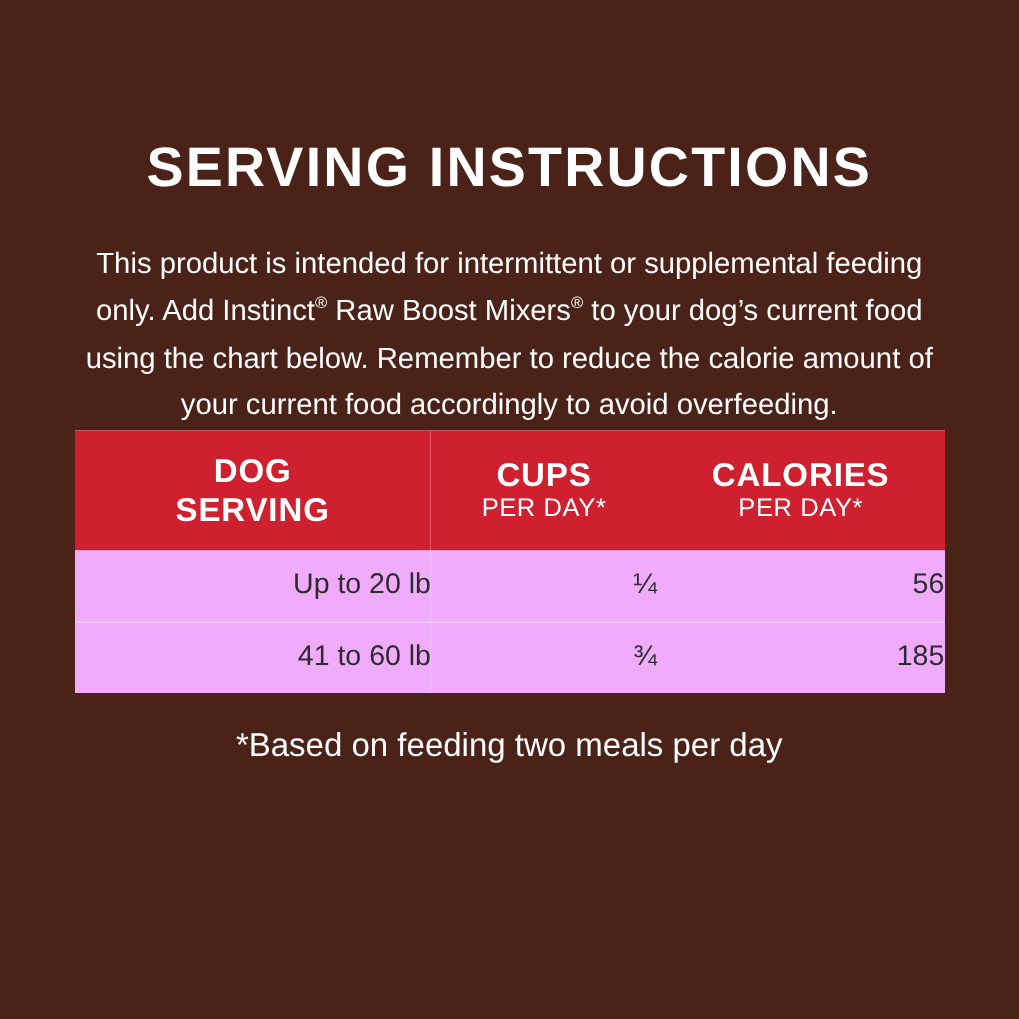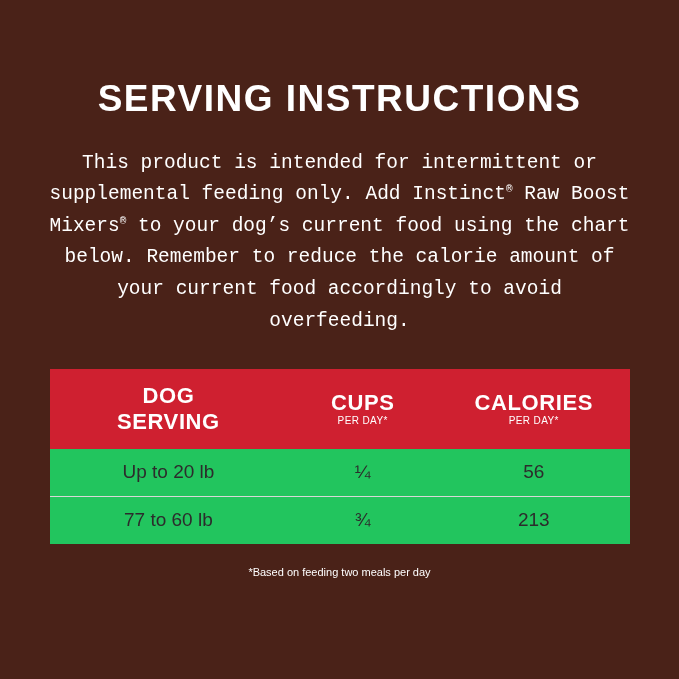--- a/index.html
+++ b/index.html
@@ -14,49 +14,47 @@
     overflow: hidden;
   }
   .page {
     position: relative;
     width: 679px;
     height: 679px;
     box-sizing: border-box;
     display: flex;
     flex-direction: column;
     align-items: center;
-    padding: 5px;
+    padding: 18px;
   }
   .title {
     color: #ffffff;
     font-size: 37px;
     font-weight: bold;
     letter-spacing: 1.5px;
     text-align: center;
     margin-top: 74px;
     line-height: 1.1;
   }
   .intro {
     color: #ffffff;
     font-size: 19.5px;
     line-height: 1.62;
     text-align: center;
     width: 592px;
     margin-top: 28px;
     font-weight: 400;
-    font-family: Liberation Mono, monospace;
   }
   .intro sup {
     font-size: 11px;
     vertical-align: super;
     line-height: 0;
   }
   .table-wrap {
     width: 580px;
-    margin-top: 32px;
     background: #ffffff;
     border: 0;
   }
   table.feeding {
     border-collapse: collapse;
     width: 100%;
     table-layout: fixed;
   }
   table.feeding thead th {
     background: #cf2030;
@@ -67,43 +65,43 @@
     vertical-align: middle;
   }
   .th-main {
     display: block;
     font-size: 22px;
     letter-spacing: 0.6px;
     line-height: 1.16;
   }
   .th-sub {
     display: block;
-    font-size: 10px;
+    font-size: 17px;
     letter-spacing: 0.4px;
     font-weight: normal;
     line-height: 1.2;
   }
   table.feeding tbody td {
-    background: #22c55e;
+    background: #f0abfc;
     color: #2c2c2c;
     font-size: 19px;
-    text-align: center;
+    text-align: right;
     padding: 12px 0 13px 0;
     border-bottom: 1px solid #d8d8d8;
     font-weight: 400;
   }
   table.feeding tbody tr:last-child td {
     border-bottom: none;
   }
   col.c1 { width: 41%; }
   col.c2 { width: 26%; }
   col.c3 { width: 33%; }
   .footnote {
     color: #ffffff;
-    font-size: 11px;
+    font-size: 22px;
     text-align: center;
     margin-top: 22px;
   }
 </style>
 </head>
 <body>
 
 <div class="page">
 
   <div class="title">SERVING INSTRUCTIONS</div>
@@ -138,23 +136,23 @@
           </th>
         </tr>
       </thead>
       <tbody>
         <tr>
           <td>Up to 20 lb</td>
           <td>¼</td>
           <td>56</td>
         </tr>
         <tr>
-          <td>77 to 60 lb</td>
+          <td>41 to 60 lb</td>
           <td>¾</td>
-          <td>213</td>
+          <td>185</td>
         </tr>
       </tbody>
     </table>
   </div>
 
   <div class="footnote">*Based on feeding two meals per day</div>
 
 </div>
 
 </body></html>

